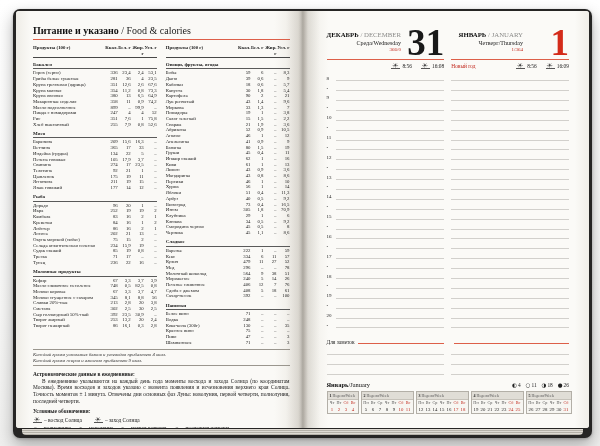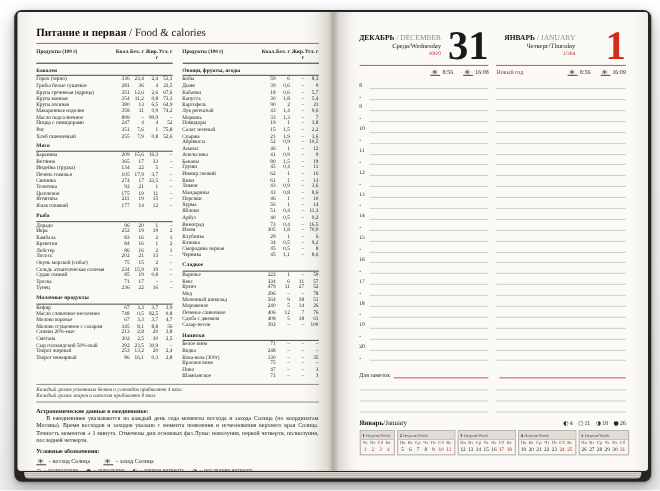--- a/index.html
+++ b/index.html
@@ -90,21 +90,21 @@
 </head>
 <body>
 
 <div class="scene">
   <div class="book">
     <div class="pages">
 
       <div class="page left">
         <div class="lp-inner">
           <div class="page-title">
-            <span class="t-ru">Питание и первая</span>
+            <span class="t-ru">Питание и указано</span>
             <span class="t-en">/ Food &amp; calories</span>
           </div>
           <div class="title-rule"></div>
           <div class="food-cols">
             <div class="food-col" id="food-col-0">
                 <div class="food-head">
                   <span class="fh-name">Продукты (100 г)</span>
                   <span class="fh-c">Ккал.</span>
                   <span class="fh-c">Бел. г</span>
                   <span class="fh-c">Жир. г</span>

